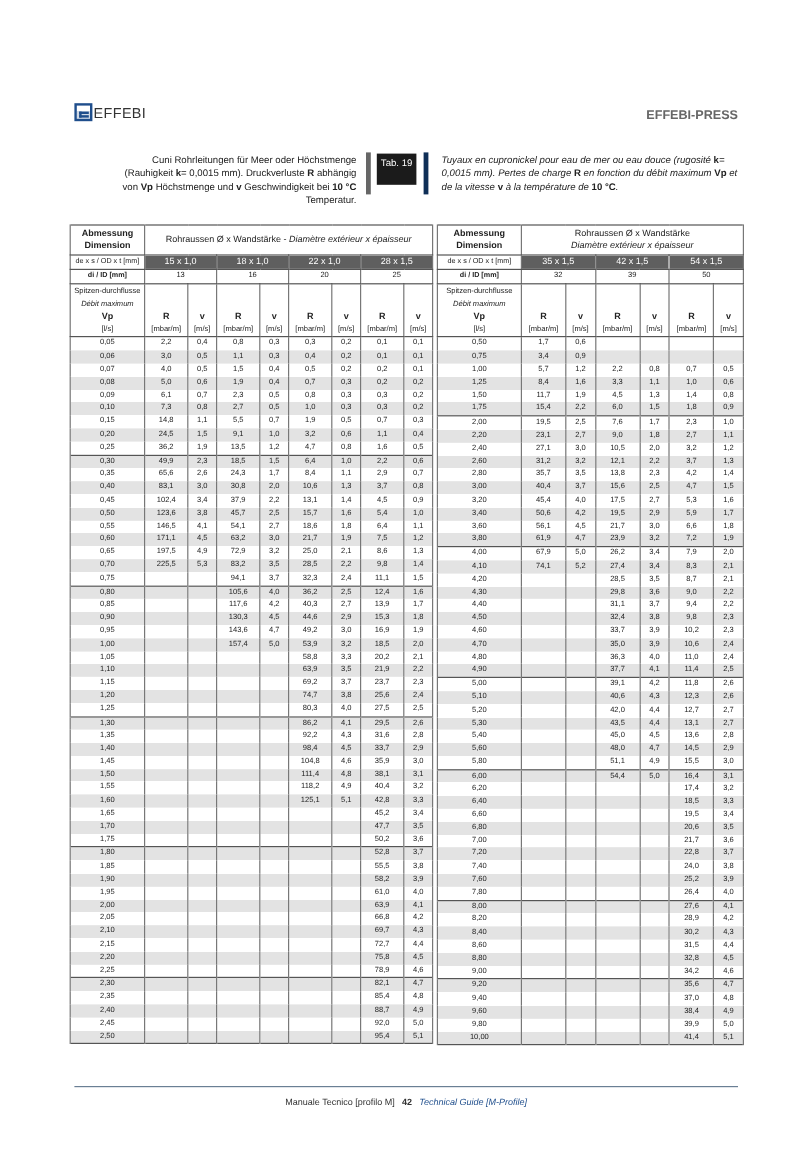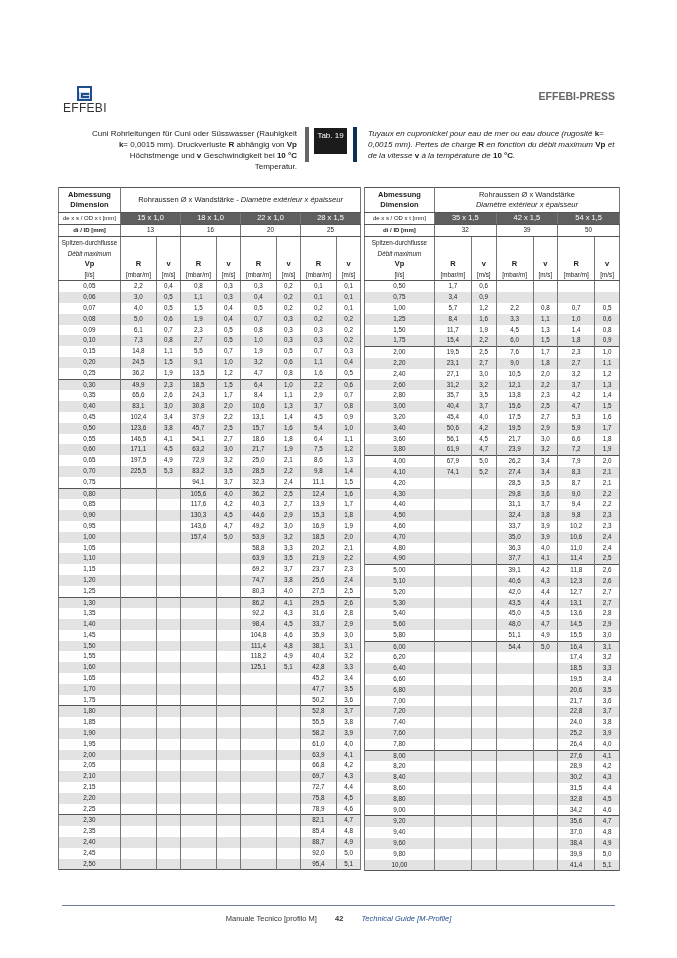--- a/index.html
+++ b/index.html
@@ -1,17 +1,17 @@
 <!DOCTYPE html>
 <html><head>
 <meta charset="utf-8">
 <style>
   html, body { margin: 0; padding: 0; background: #ffffff; }
   body { width: 677px; height: 958px; position: relative; font-family: "Liberation Sans", sans-serif; color: #222; overflow: hidden; }
-  .logo { position: absolute; left: 62px; top: 86px; display: flex; align-items: center; flex-direction: column; }
+  .logo { position: absolute; left: 62px; top: 86px; display: flex; align-items: center; }
   .logo-mark { width: 15px; height: 15px; border: 2px solid #1f4e8c; background: linear-gradient(#fff 0 40%, #cfd9e6 40% 100%); position: relative; box-sizing: border-box; }
   .logo-mark::after { content: ""; position: absolute; left: 2px; top: 5px; width: 8px; height: 5px; border: 2px solid #1f4e8c; border-right: none; box-sizing: border-box; }
   .logo-text { font-size: 12px; color: #333; letter-spacing: 0.3px; margin-left: 1px; }
   .brand-right { position: absolute; right: 62px; top: 90px; font-size: 10.5px; font-weight: bold; color: #666; }
 
   .desc-de { position: absolute; left: 90px; top: 128px; width: 207px; font-size: 8px; line-height: 11px; text-align: right; color: #222; }
   .bar-gray { position: absolute; left: 305px; top: 127px; width: 4px; height: 35px; background: #666; }
   .tab-badge { position: absolute; left: 314px; top: 128px; width: 33px; height: 26px; background: #1b1b1b; color: #fff; font-size: 8px; line-height: 15px; text-align: center; }
   .bar-blue { position: absolute; left: 353px; top: 127px; width: 4px; height: 35px; background: #0f2f57; }
   .desc-fr { position: absolute; left: 368px; top: 128px; width: 250px; font-size: 8px; line-height: 11px; font-style: italic; color: #222; }
@@ -28,33 +28,33 @@
   .row-id td.lbl { font-weight: bold; font-size: 6px; }
   .row-units td { border-bottom: 1.5px solid #555; }
   .sub { font-size: 6.3px; line-height: 11px; }
   .bold { font-weight: bold; font-size: 7.5px; }
   .ital { font-style: italic; }
   tr.z td { background: #e3e3e3; }
   tr.grp td { border-top: 1.5px solid #555; }
 
   .footer-line { position: absolute; left: 62px; right: 62px; top: 905px; height: 1px; background: #6a7f94; }
   .footer { position: absolute; top: 914px; left: 0; width: 677px; text-align: center; font-size: 7.5px; color: #333; }
-  .footer .pg { font-weight: bold; margin: 0 16px; }
+  .footer .pg { font-weight: bold; margin: 0 4px; }
   .footer .en { color: #1f4e8c; font-style: italic; }
 </style>
 </head>
 <body>
 
 <div class="logo">
   <span class="logo-mark"></span>
   <span class="logo-text">EFFEBI</span>
 </div>
 <div class="brand-right">EFFEBI-PRESS</div>
 
-<div class="desc-de" id="desc-de"><span>Cuni Rohrleitungen für Cuni oder Süsswasser (Rauhigkeit </span><b>k</b><span>= 0,0015 mm). Druckverluste </span><b>R</b><span> abhängig von </span><b>Vp</b><span> Höchstmenge und </span><b>v</b><span> Geschwindigkeit bei </span><b>10 °C</b><span> Temperatur.</span></div>
+<div class="desc-de" id="desc-de"><span>Cuni Rohrleitungen für Meer oder Höchstmenge (Rauhigkeit </span><b>k</b><span>= 0,0015 mm). Druckverluste </span><b>R</b><span> abhängig von </span><b>Vp</b><span> Höchstmenge und </span><b>v</b><span> Geschwindigkeit bei </span><b>10 °C</b><span> Temperatur.</span></div>
 <div class="bar-gray"></div>
 <div class="tab-badge">Tab. 19</div>
 <div class="bar-blue"></div>
 <div class="desc-fr" id="desc-fr"><span>Tuyaux en cupronickel pour eau de mer ou eau douce (rugosité </span><b>k</b><span>= 0,0015 mm). Pertes de charge </span><b>R</b><span> en fonction du débit maximum </span><b>Vp</b><span> et de la vitesse </span><b>v</b><span> à la température de </span><b>10 °C</b><span>.</span></div>
 
 <table class="pt" id="tbl-left" style="left:58px; width:302px;">
   <colgroup>
     <col style="width:62px">
       <col style="width:36px">
       <col style="width:24px">

